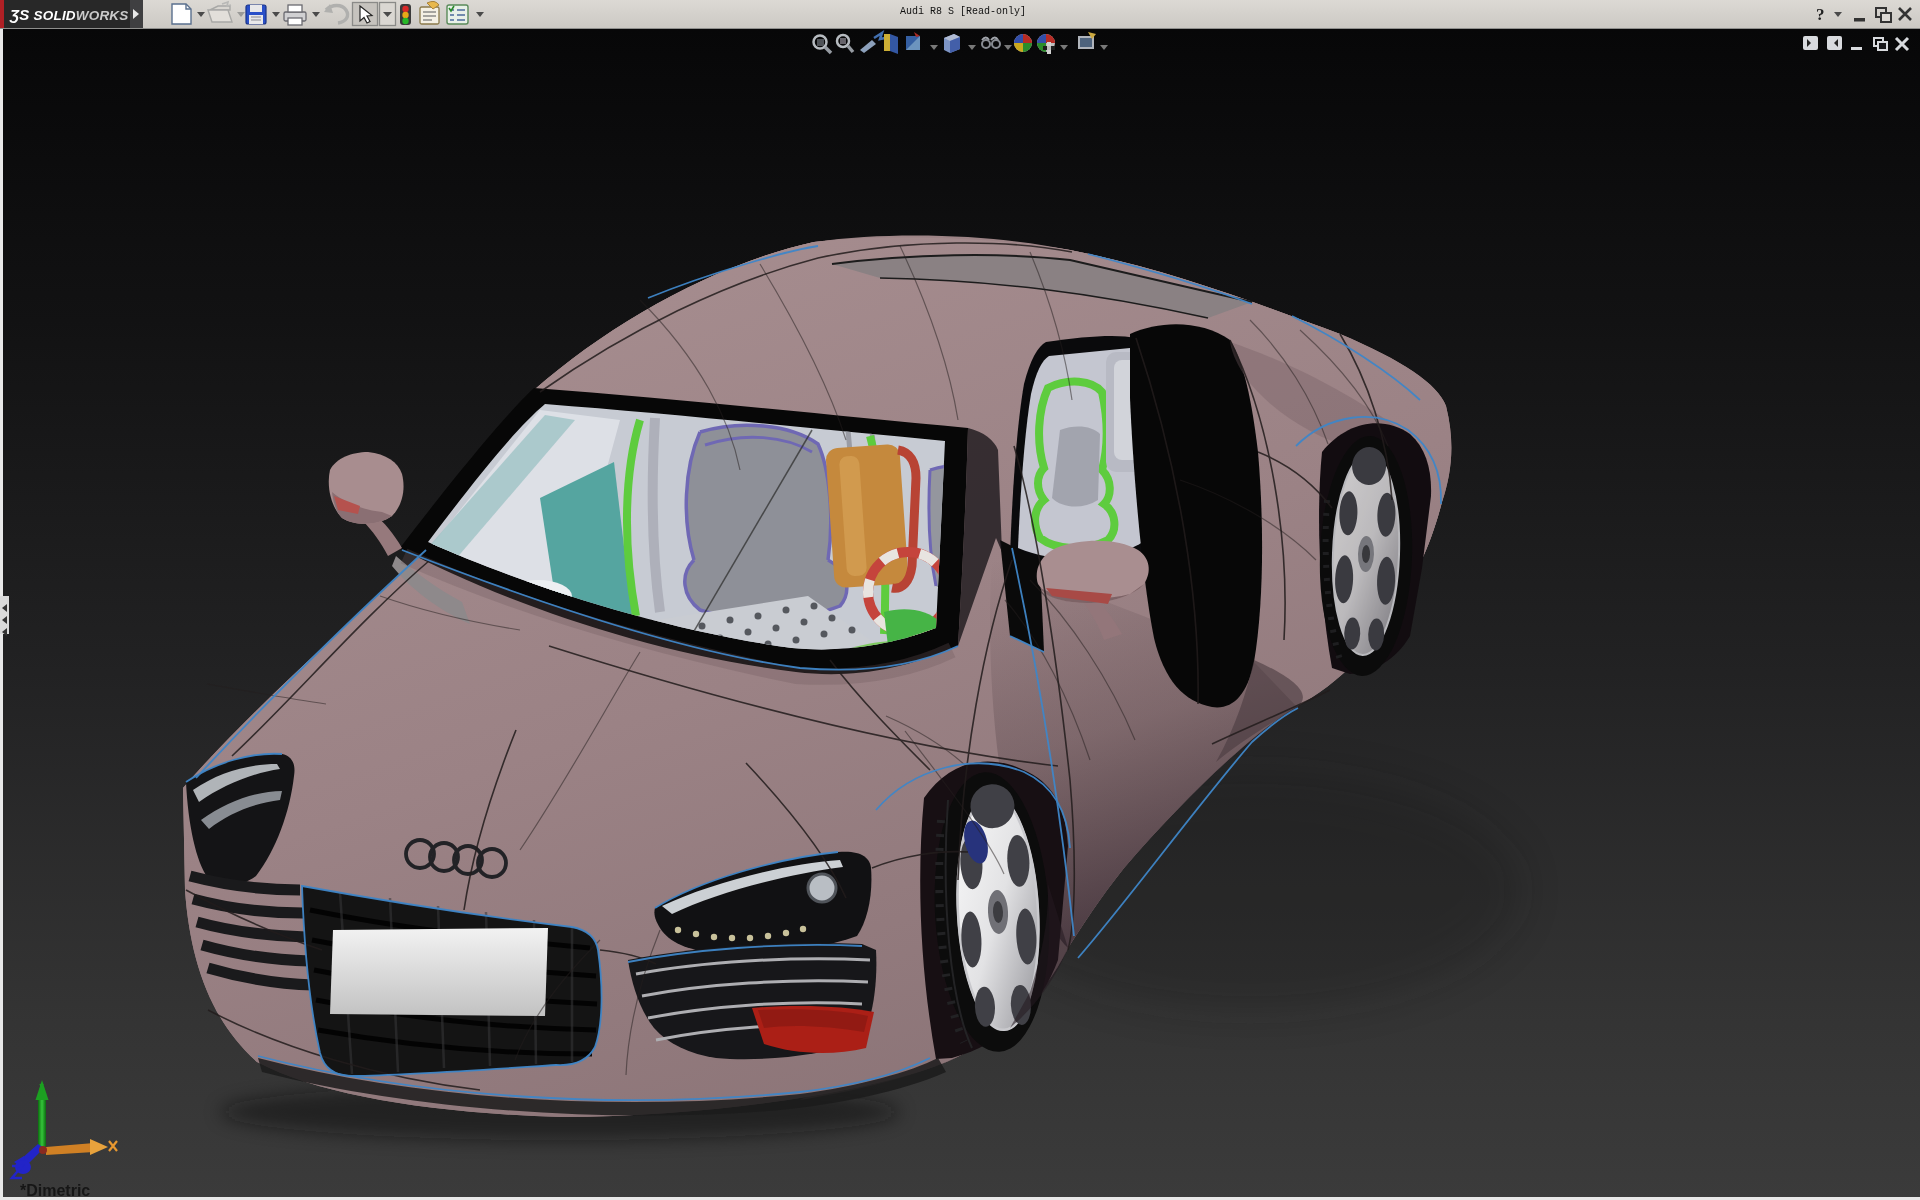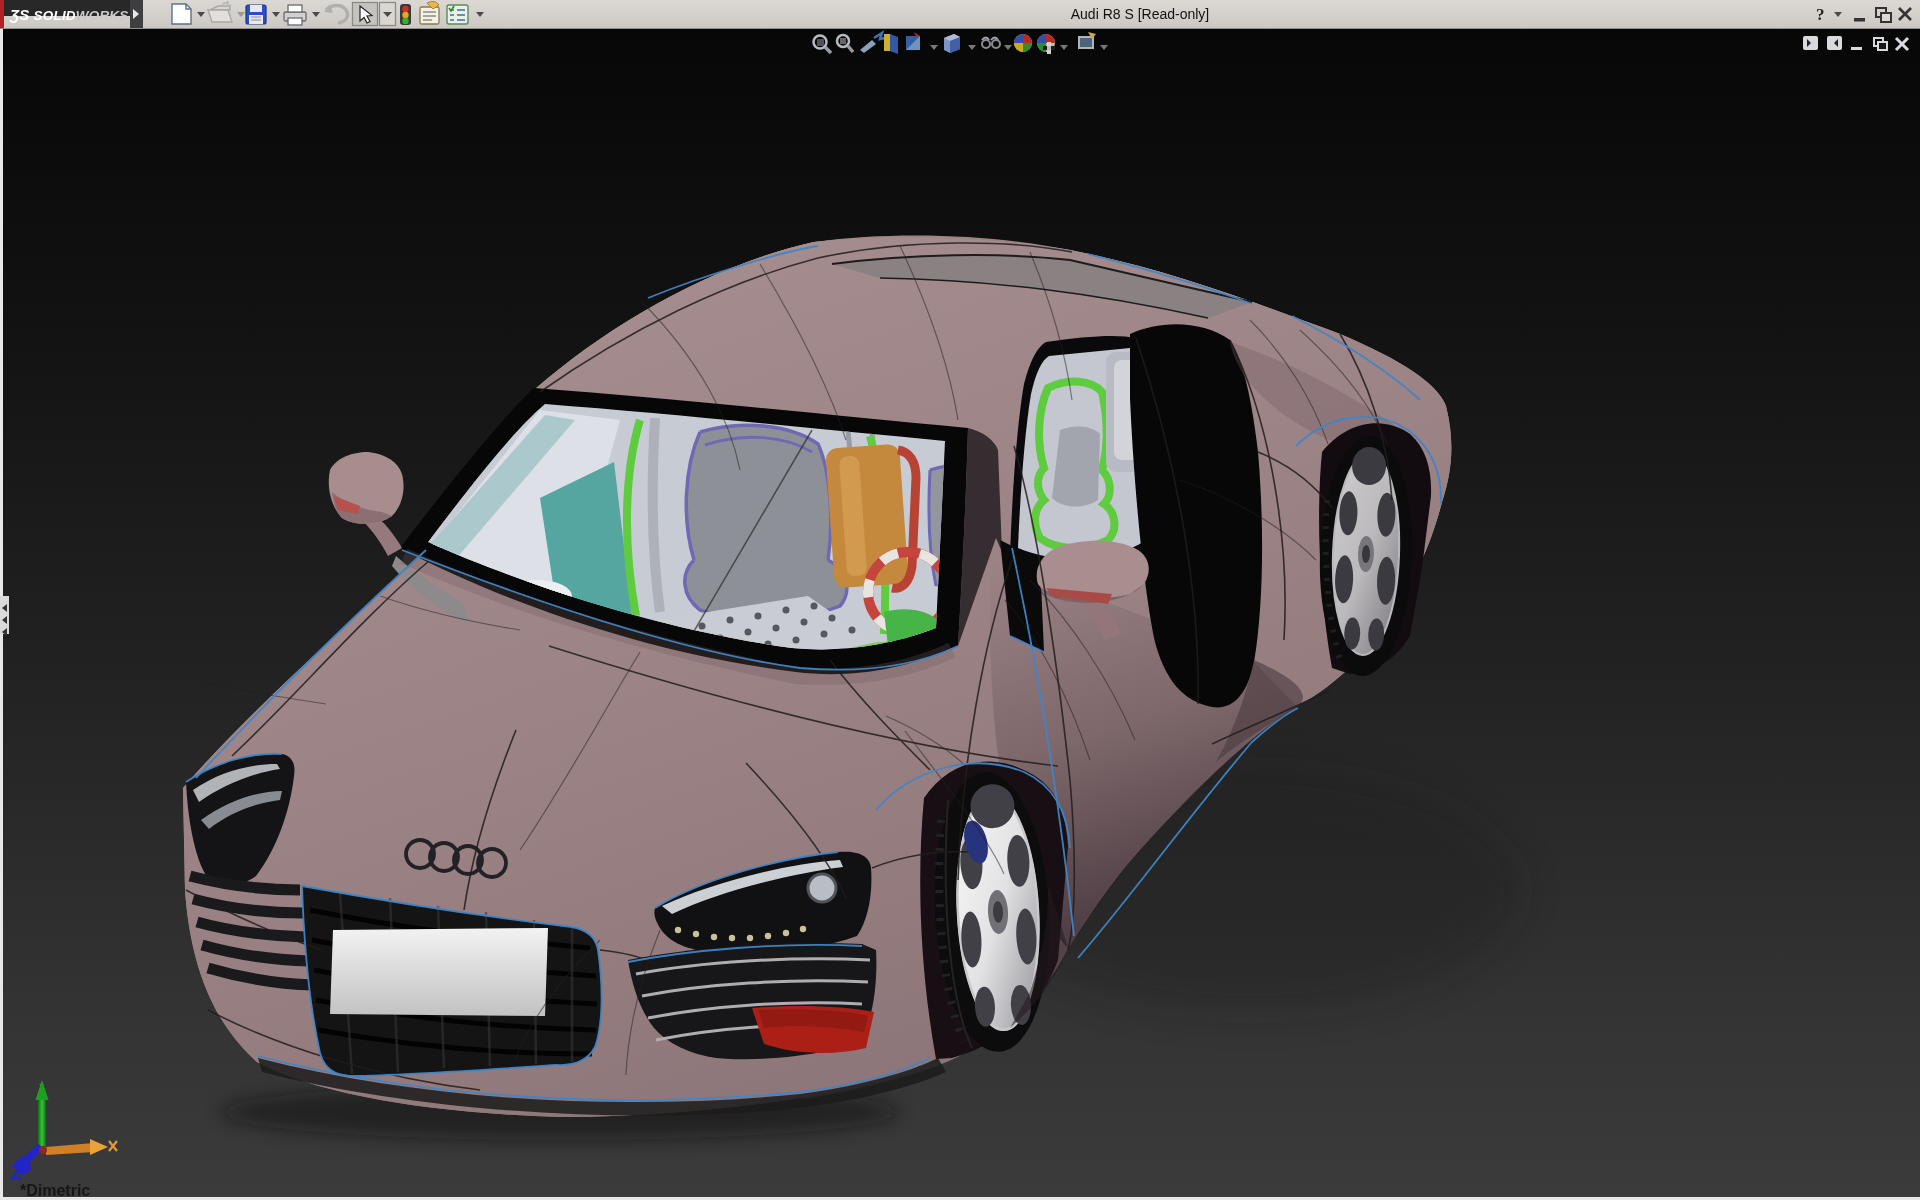--- a/index.html
+++ b/index.html
@@ -1,27 +1,27 @@
 <!DOCTYPE html>
 <html><head>
 <meta charset="utf-8">
 <style>
   html,body{margin:0;padding:0;width:1920px;height:1200px;overflow:hidden;background:#2a2a2a;font-family:"Liberation Sans",sans-serif;}
   #stage{position:absolute;left:0;top:0;width:1920px;height:1200px;}
   #vp{position:absolute;left:0;top:0;}
   
   #titlebar{position:absolute;left:0;top:0;width:1920px;height:28px;background:linear-gradient(#dcd9d4,#ccc9c4);border-bottom:1px solid #8f8f8d;z-index:30;}
-  #logoblock{position:absolute;left:0;top:0;width:130px;height:16px;background:#282828;}
+  #logoblock{position:absolute;left:0;top:0;width:130px;height:28px;background:#282828;}
   #redstrip{position:absolute;left:0;top:0;width:4px;height:28px;background:#b02025;}
   #logotext{position:absolute;left:10px;top:6px;color:#fff;font-size:13.5px;font-weight:bold;font-style:italic;letter-spacing:.2px;white-space:nowrap;}
   #logotext .lt{color:#c9c9c9;font-weight:bold;}
   #logotext .ds{font-size:15px;font-weight:bold;}
   #tb-exp{position:absolute;left:130px;top:0;width:13px;height:28px;background:#3f3f41;}
   #tb-exp:after{content:"";position:absolute;left:3px;top:9px;border-left:6px solid #e8e8e8;border-top:5px solid transparent;border-bottom:5px solid transparent;}
-  #title{position:absolute;left:900px;top:6px;width:480px;text-align:center;font-size:14px;color:#111;}
+  #title{position:absolute;left:900px;top:6px;width:480px;text-align:left;font-size:10px;color:#111;font-family:Liberation Mono, monospace;}
 </style>
 </head>
 <body>
 <div id="stage">
 <svg id="vp" width="1920" height="1200" viewBox="0 0 1920 1200">
   <defs>
     <linearGradient id="bgGrad" x1="0" y1="0" x2="0" y2="1">
       <stop offset="0" stop-color="#070708"></stop>
       <stop offset="0.25" stop-color="#121213"></stop>
       <stop offset="0.55" stop-color="#222223"></stop>

